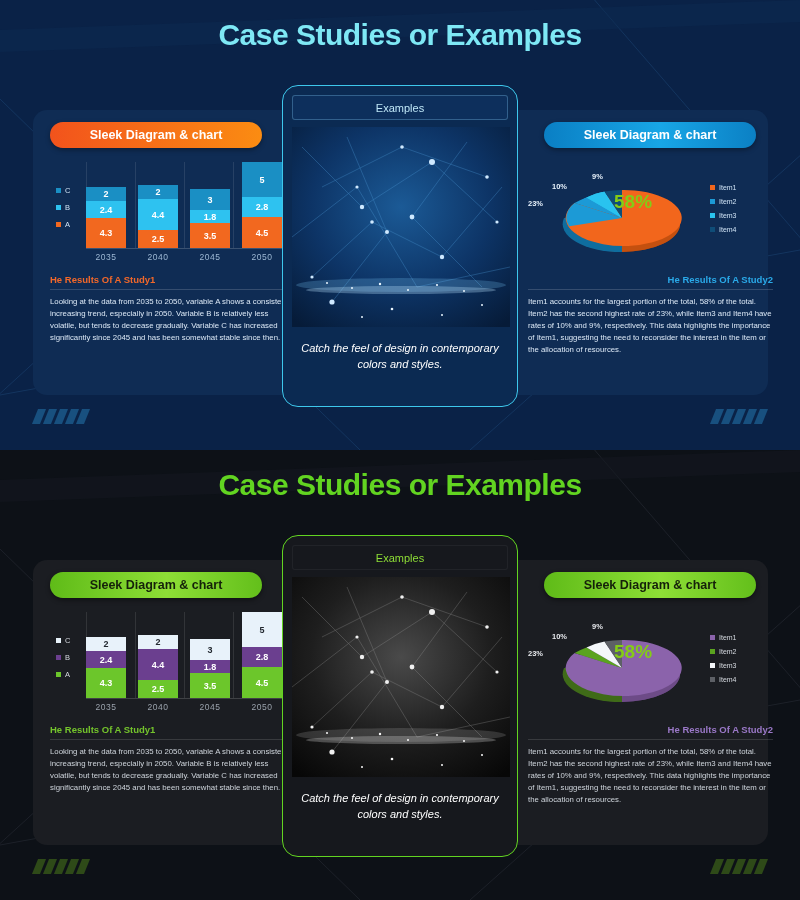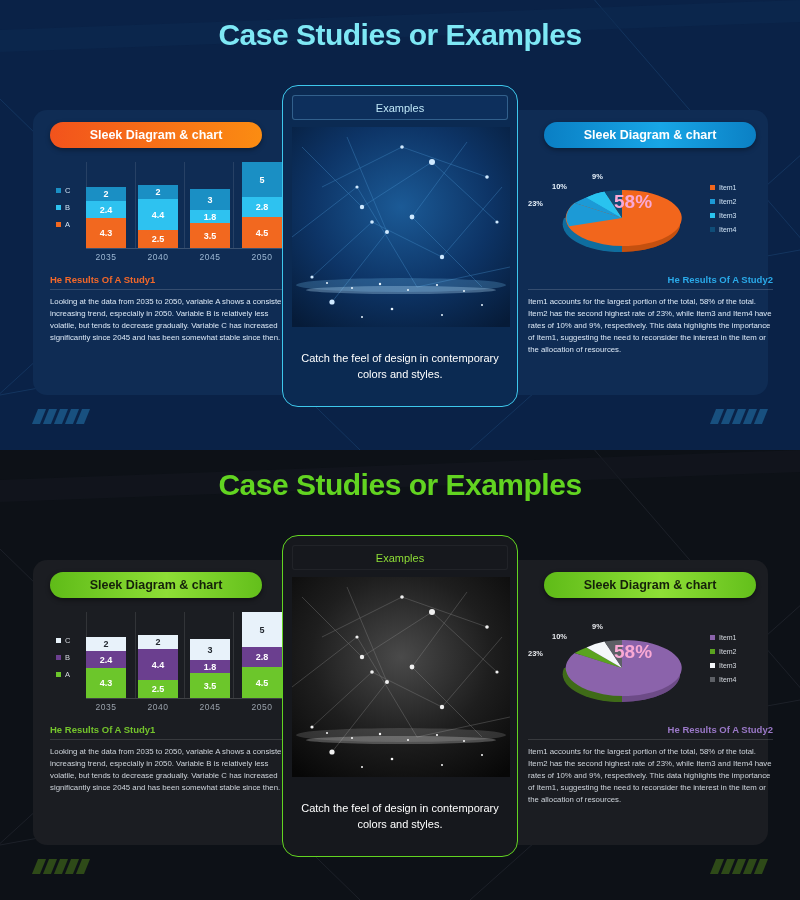--- a/index.html
+++ b/index.html
@@ -122,21 +122,21 @@
 
   
   .piewrap { position: relative; width: 245px; height: 108px; margin-top: 10px; }
   .pie3d { position: absolute; left: 14px; top: 10px; width: 160px; height: 92px; }
   .pie3d svg { width: 160px; height: 92px; display: block; }
   .pie-label { position: absolute; font-size: 7.5px; font-weight: 600; }
   .light-navy .pie-label { color: #e6f1fb; }
   .dark .pie-label { color: #e6e8ec; }
   .pie-center {
     position: absolute; left: 86px; top: 33px;
-    font-size: 19px; font-weight: 700; color: #f9a8d4;
+    font-size: 19px; font-weight: 700; color: #84cc16;
   }
   .pie-legend { position: absolute; left: 182px; top: 26px; display: flex; flex-direction: column; gap: 7px; }
   .pie-legend .lg { display: flex; align-items: center; gap: 4px; font-size: 7px; }
   .pie-legend .sw { width: 5px; height: 5px; display: inline-block; }
   .light-navy .pie-legend .lg { color: #cfe3f5; }
   .dark .pie-legend .lg { color: #d6dae0; }
 
   
   .res-head { font-size: 9.5px; font-weight: 700; margin-top: 8px; }
   .light-navy .col-left  .res-head { color: #f2682a; }
@@ -173,25 +173,26 @@
 
   .phone-img {
     margin-top: 7px;
     width: 218px; height: 200px;
     overflow: hidden;
     position: relative;
   }
   .phone-img svg { position: absolute; inset: 0; width: 100%; height: 100%; }
 
   .phone-caption {
-    margin-top: 24px;
+    margin-top: 14px;
     text-align: center;
     font-size: 11px;
     line-height: 1.45;
     color: #ffffff;
+    font-style: italic;
   }
 
   
   .slashes { position: absolute; bottom: 26px; display: flex; gap: 3px; z-index: 2; }
   .slashes.left  { left: 35px; }
   .slashes.right { right: 35px; }
   .slashes i {
     display: block; width: 8px; height: 15px;
     transform: skewX(-22deg);
   }

